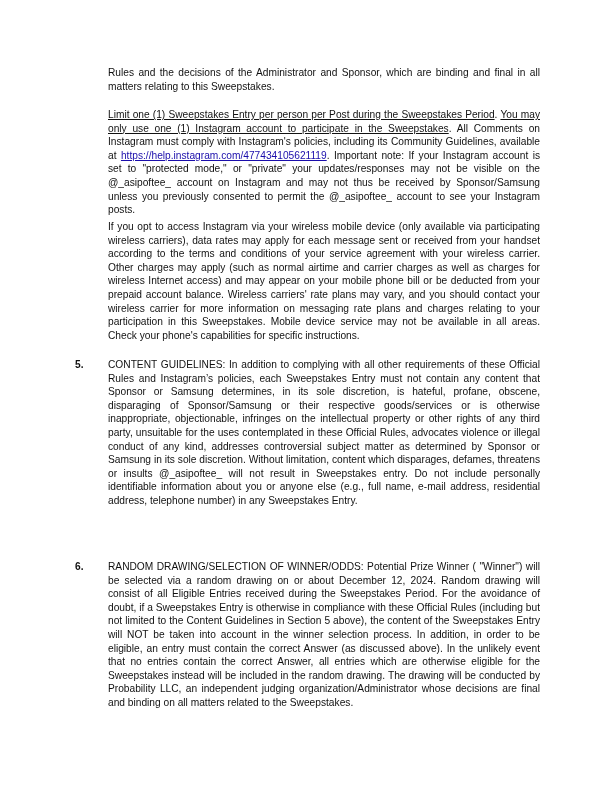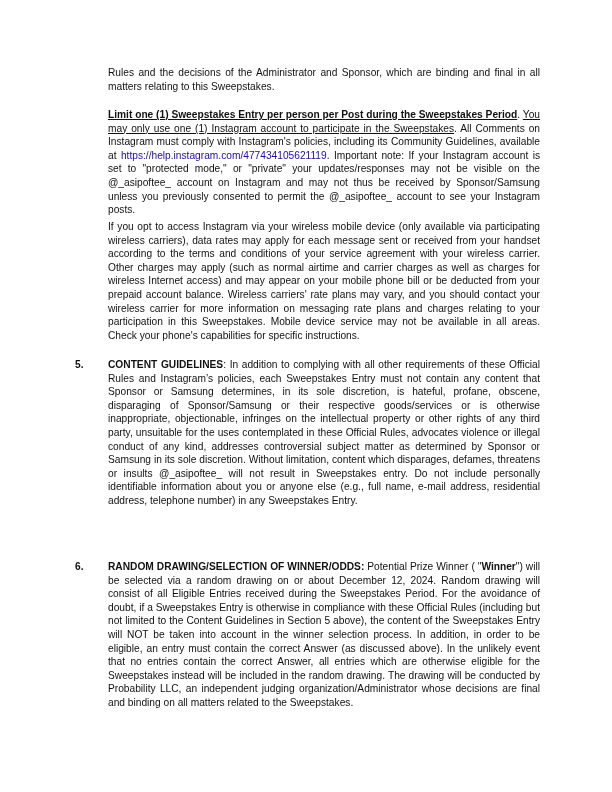--- a/index.html
+++ b/index.html
@@ -6,22 +6,22 @@
   body { width: 612px; height: 792px; overflow: hidden; position: relative; }
   .page {
     position: absolute; left: 0; top: 0; width: 568px; height: 792px;
     background: #ffffff; color: #111;
     font-family: "Liberation Sans", sans-serif;
     font-size: 10.2px; line-height: 13.6px;
   }
   .indent { position: absolute; left: 108px; width: 432px; text-align: justify; }
   .p { margin: 0; }
   .u { text-decoration: underline; }
-  .b { font-weight: bold; margin-top: 32px; }
-  a.link { color: #1a0dab; }
+  .b { font-weight: normal; margin-top: 32px; }
+  a.link { color: #1a0dab; text-decoration: underline; }
   .item { position: absolute; left: 75px; width: 465px; }
   .item .num { position: absolute; left: 0; top: 0; font-weight: bold; }
   .item .body { margin-left: 33px; text-align: justify; }
   .item .body p { margin: 0; }
 </style>
 </head>
 <body>
 
 <div class="page">
 

